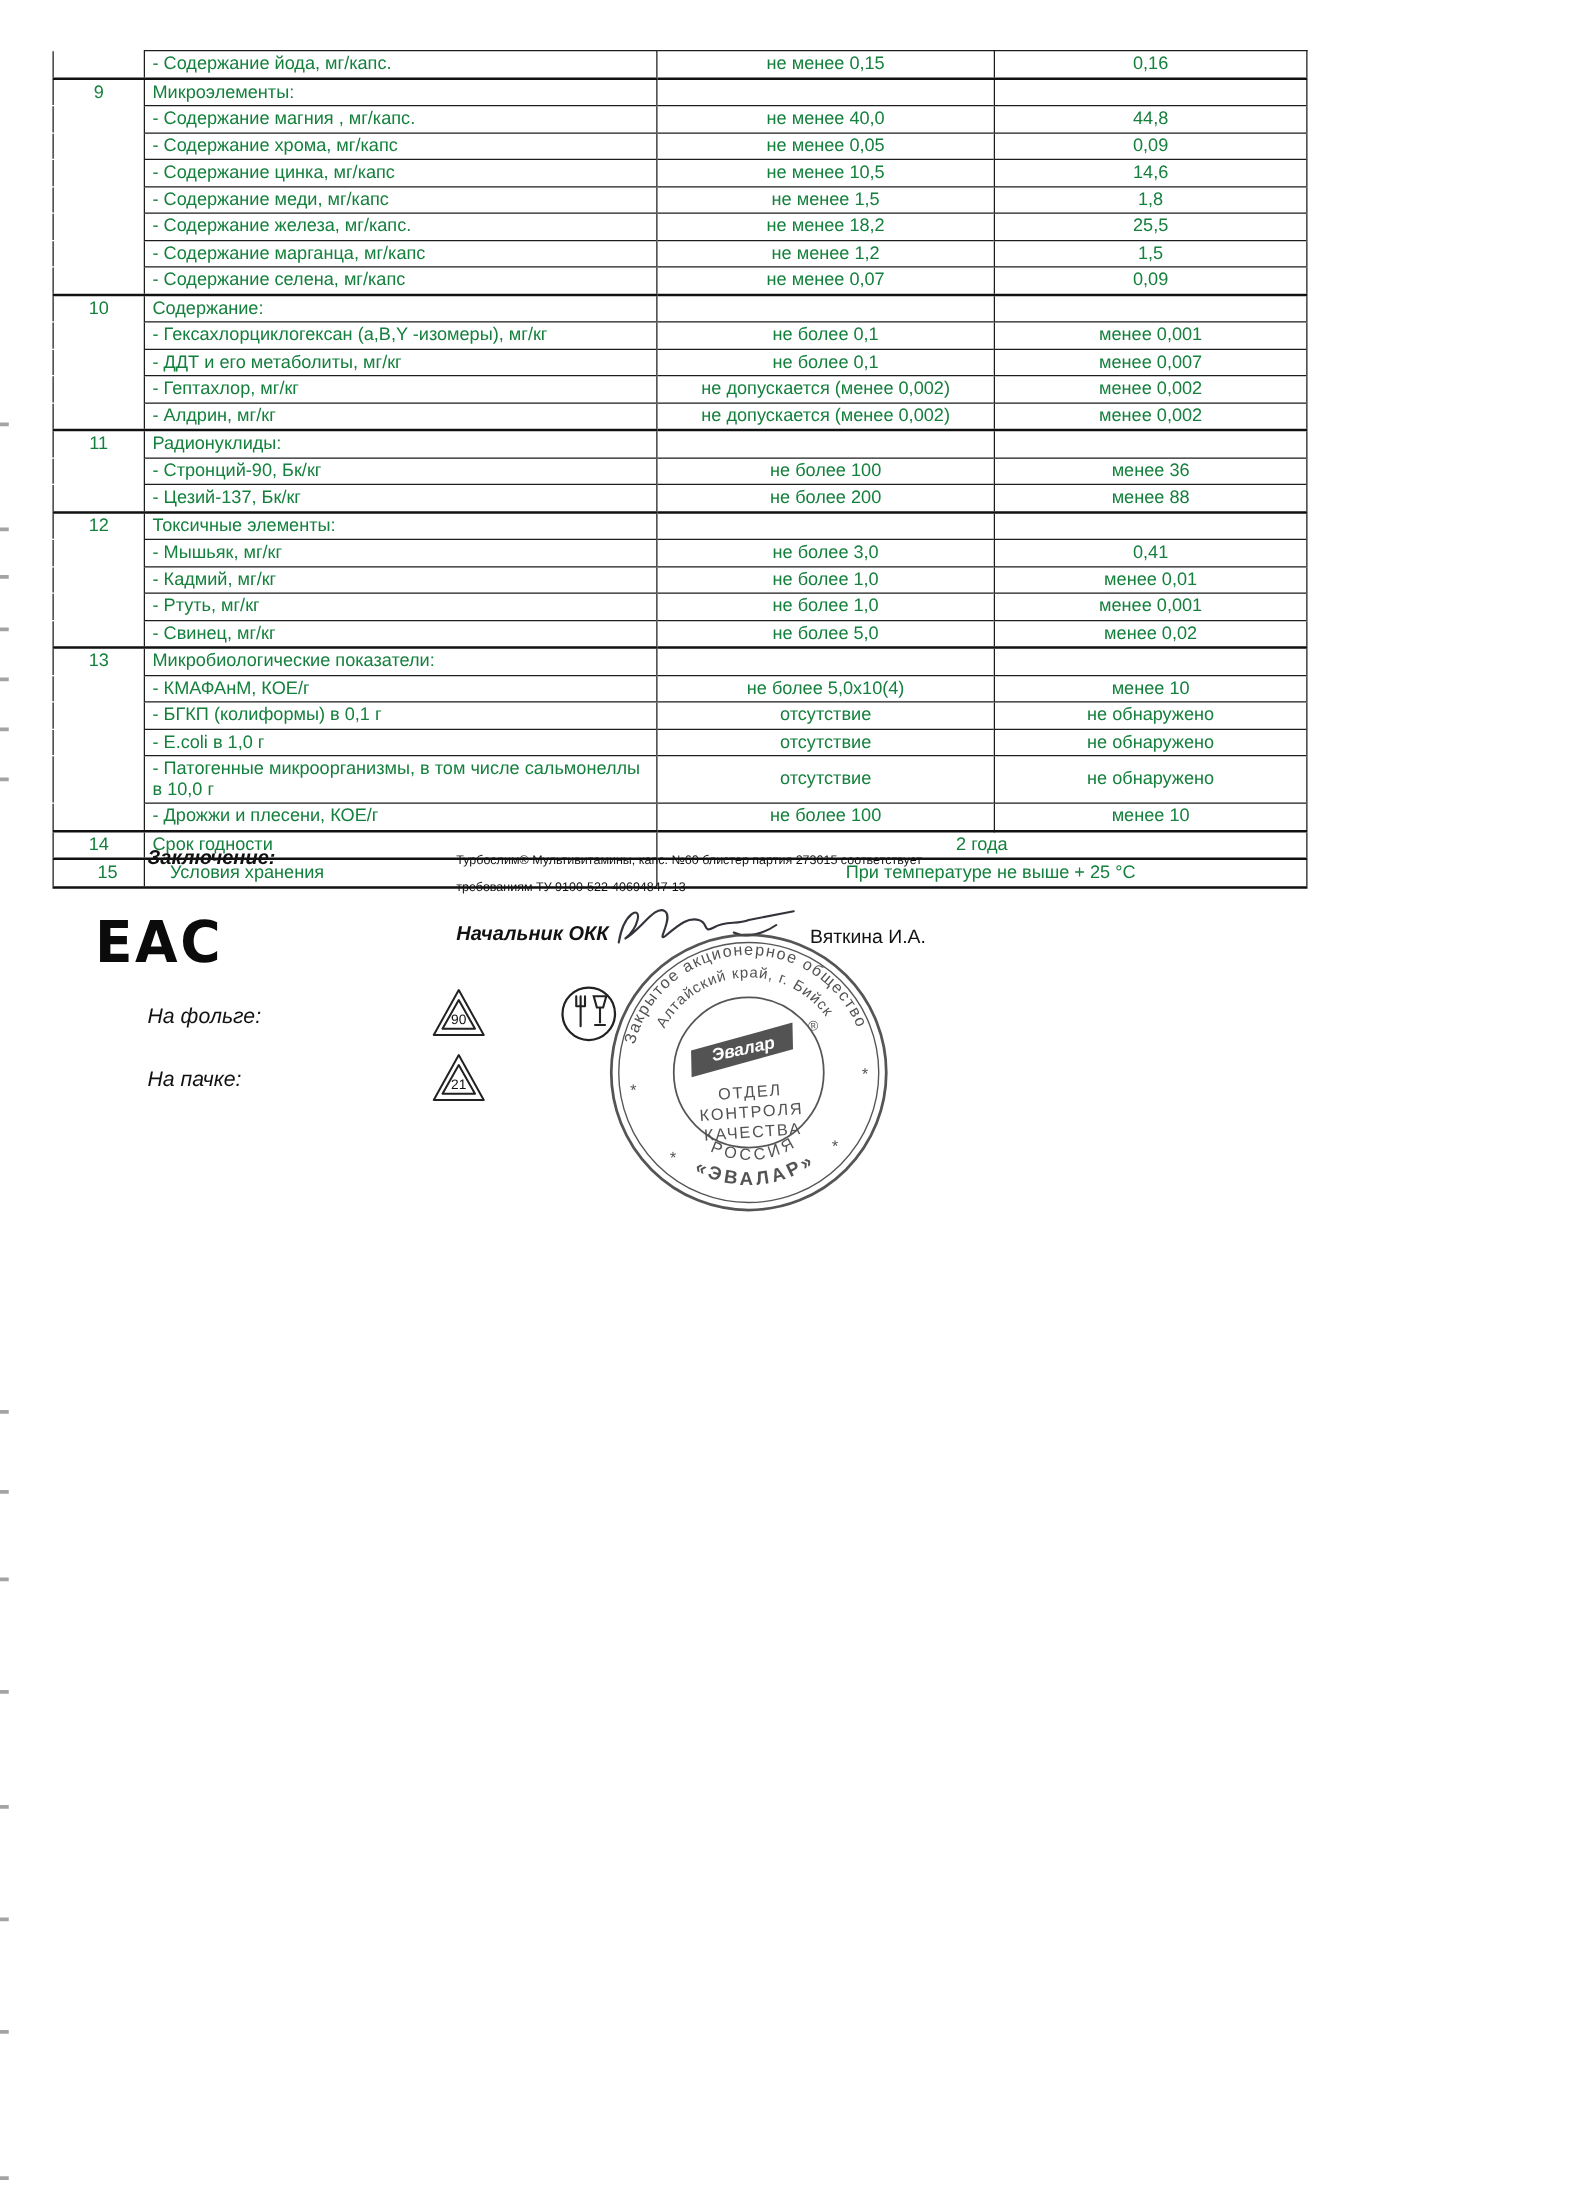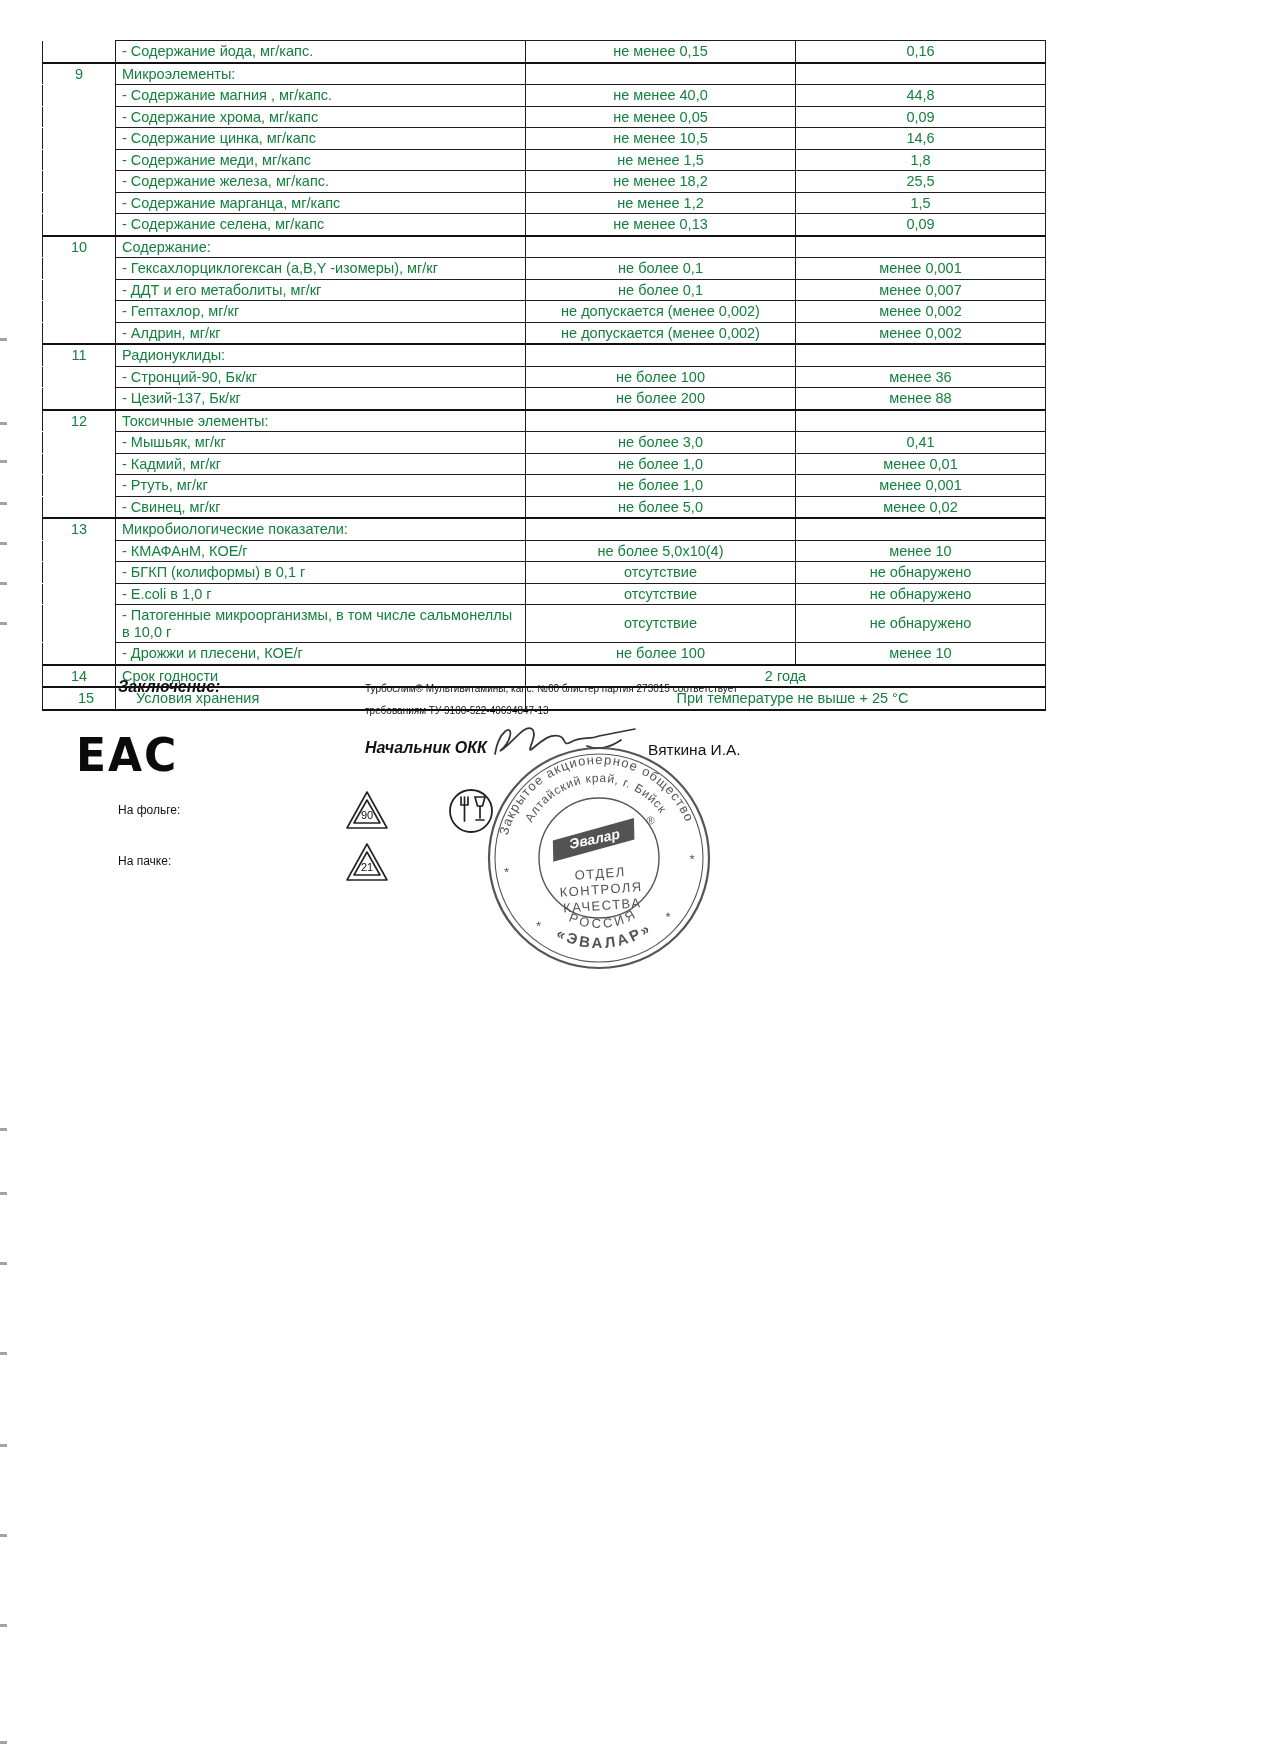--- a/index.html
+++ b/index.html
@@ -27,21 +27,21 @@
   tr.sub td, tr.sub2 td { border-top:1px solid #1d1d1d; }
   tr.sub td.c-num, tr.sub2 td.c-num { border-top:1px solid transparent; }
   tr.sec-start td { border-top:2px solid #111; }
   table.qc tr:last-child td { border-bottom:2px solid #111;padding-left:20px; }
 
   
   .abs { position:absolute; }
   .lbl-bold { font-weight:bold; font-size:16px;font-style:italic; }
   .concl-text { font-size:10px; line-height:22px; width:700px; }
   .person { font-size:15.5px; }
-  .pack-label { font-size:12px; }
+  .pack-label { font-size:17px;font-style:italic; }
   .eac {
     font-family:"DejaVu Sans", sans-serif; font-weight:bold;
     font-size:44px; letter-spacing:2px; color:#0b0b0b;
     transform:scaleY(1.05); line-height:44px;
   }
   .mark { position:absolute; left:0; width:7px; height:3px; background:#4a4a4a; opacity:.5; }
 
   svg text { font-family:"Liberation Sans", sans-serif; }
   .stampwrap { opacity:.92; }
 </style>
@@ -118,21 +118,21 @@
         </tr>
         <tr class="sub">
           <td class="c-num"></td>
           <td class="c-name">- Содержание марганца,  мг/капс</td>
           <td class="c-norm">не менее 1,2</td>
           <td class="c-val">1,5</td>
         </tr>
         <tr class="sub">
           <td class="c-num"></td>
           <td class="c-name">- Содержание селена,  мг/капс</td>
-          <td class="c-norm">не менее 0,13</td>
+          <td class="c-norm">не менее 0,07</td>
           <td class="c-val">0,09</td>
         </tr>
         <tr class="section sec-start">
           <td class="c-num">10</td>
           <td class="c-name">Содержание:</td>
           <td class="c-norm"></td>
           <td class="c-val"></td>
         </tr>
         <tr class="sub">
           <td class="c-num"></td>

